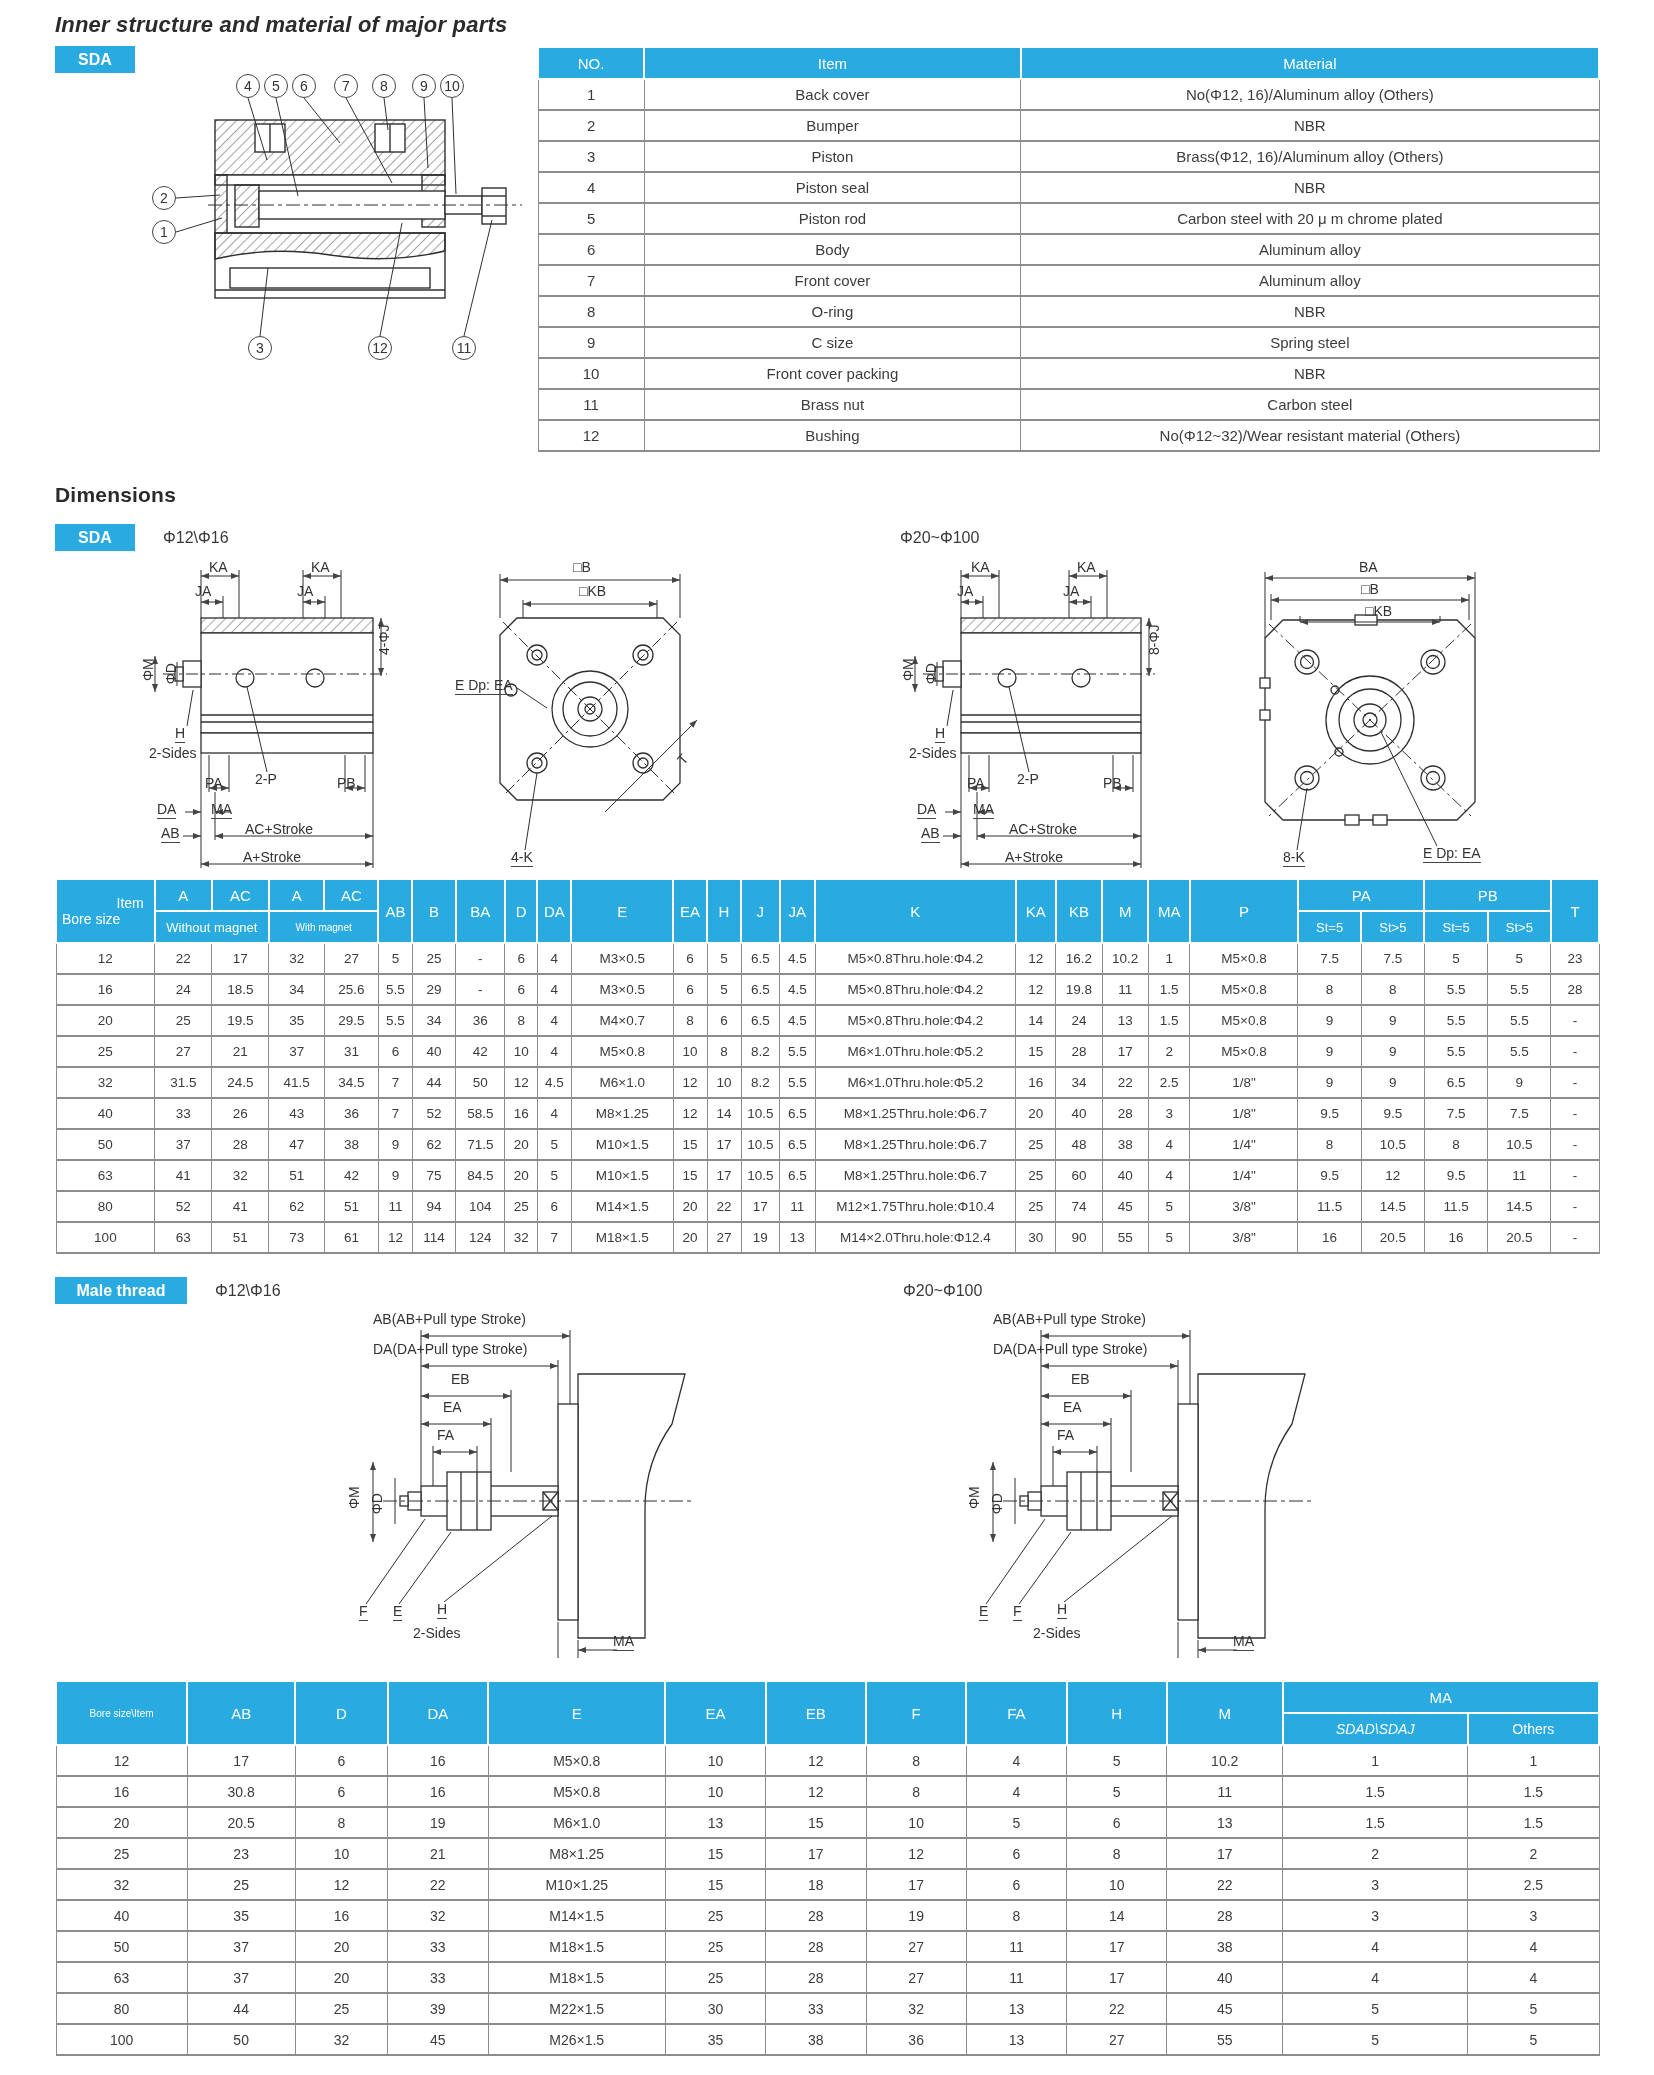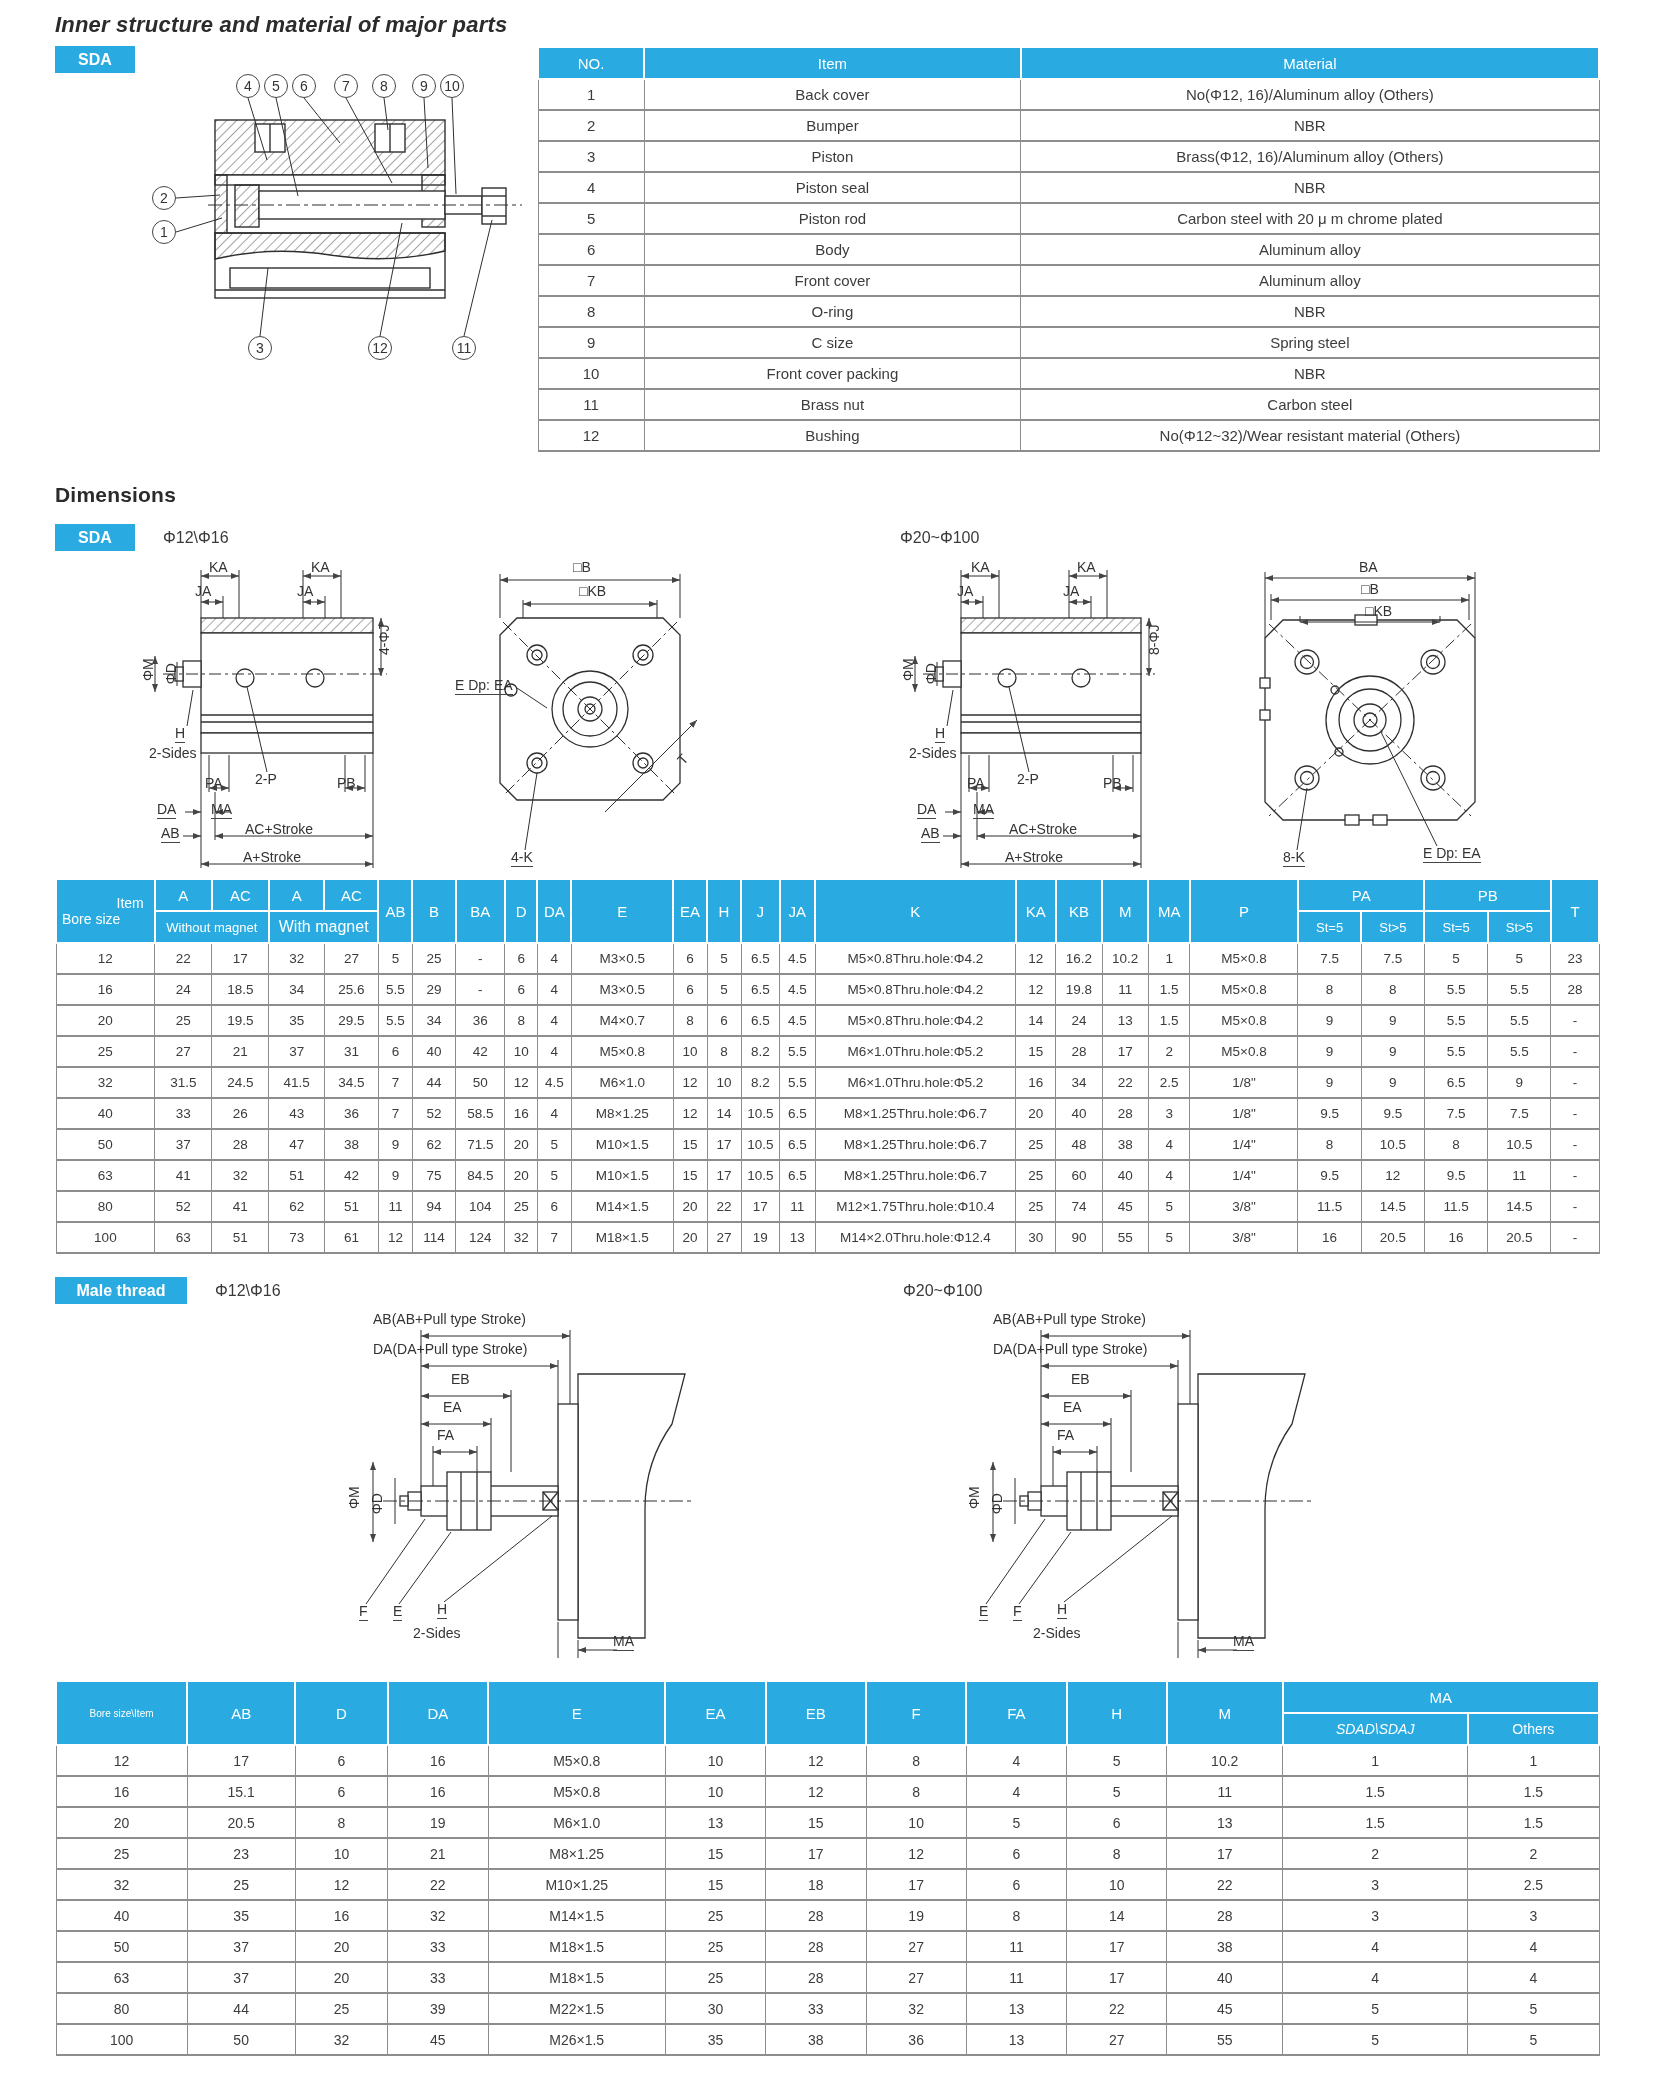--- a/index.html
+++ b/index.html
@@ -471,21 +471,21 @@
         <th rowspan="2">KB</th>
         <th rowspan="2">M</th>
         <th rowspan="2">MA</th>
         <th rowspan="2">P</th>
         <th colspan="2">PA</th>
         <th colspan="2">PB</th>
         <th rowspan="2">T</th>
       </tr>
       <tr>
         <th colspan="2" style="font-size:13px;">Without magnet</th>
-        <th colspan="2" style="font-size:16px;">With magnet</th>
+        <th colspan="2" style="font-size:10px;">With magnet</th>
         <th style="font-size:13px;">St=5</th>
         <th style="font-size:13px;">St&gt;5</th>
         <th style="font-size:13px;">St=5</th>
         <th style="font-size:13px;">St&gt;5</th>
       </tr>
     </thead>
     <tbody>
         <tr>
           <td>12</td>
           <td>22</td>
@@ -936,21 +936,21 @@
           <td>12</td>
           <td>8</td>
           <td>4</td>
           <td>5</td>
           <td>10.2</td>
           <td>1</td>
           <td>1</td>
         </tr>
         <tr>
           <td>16</td>
-          <td>15.1</td>
+          <td>30.8</td>
           <td>6</td>
           <td>16</td>
           <td>M5×0.8</td>
           <td>10</td>
           <td>12</td>
           <td>8</td>
           <td>4</td>
           <td>5</td>
           <td>11</td>
           <td>1.5</td>

